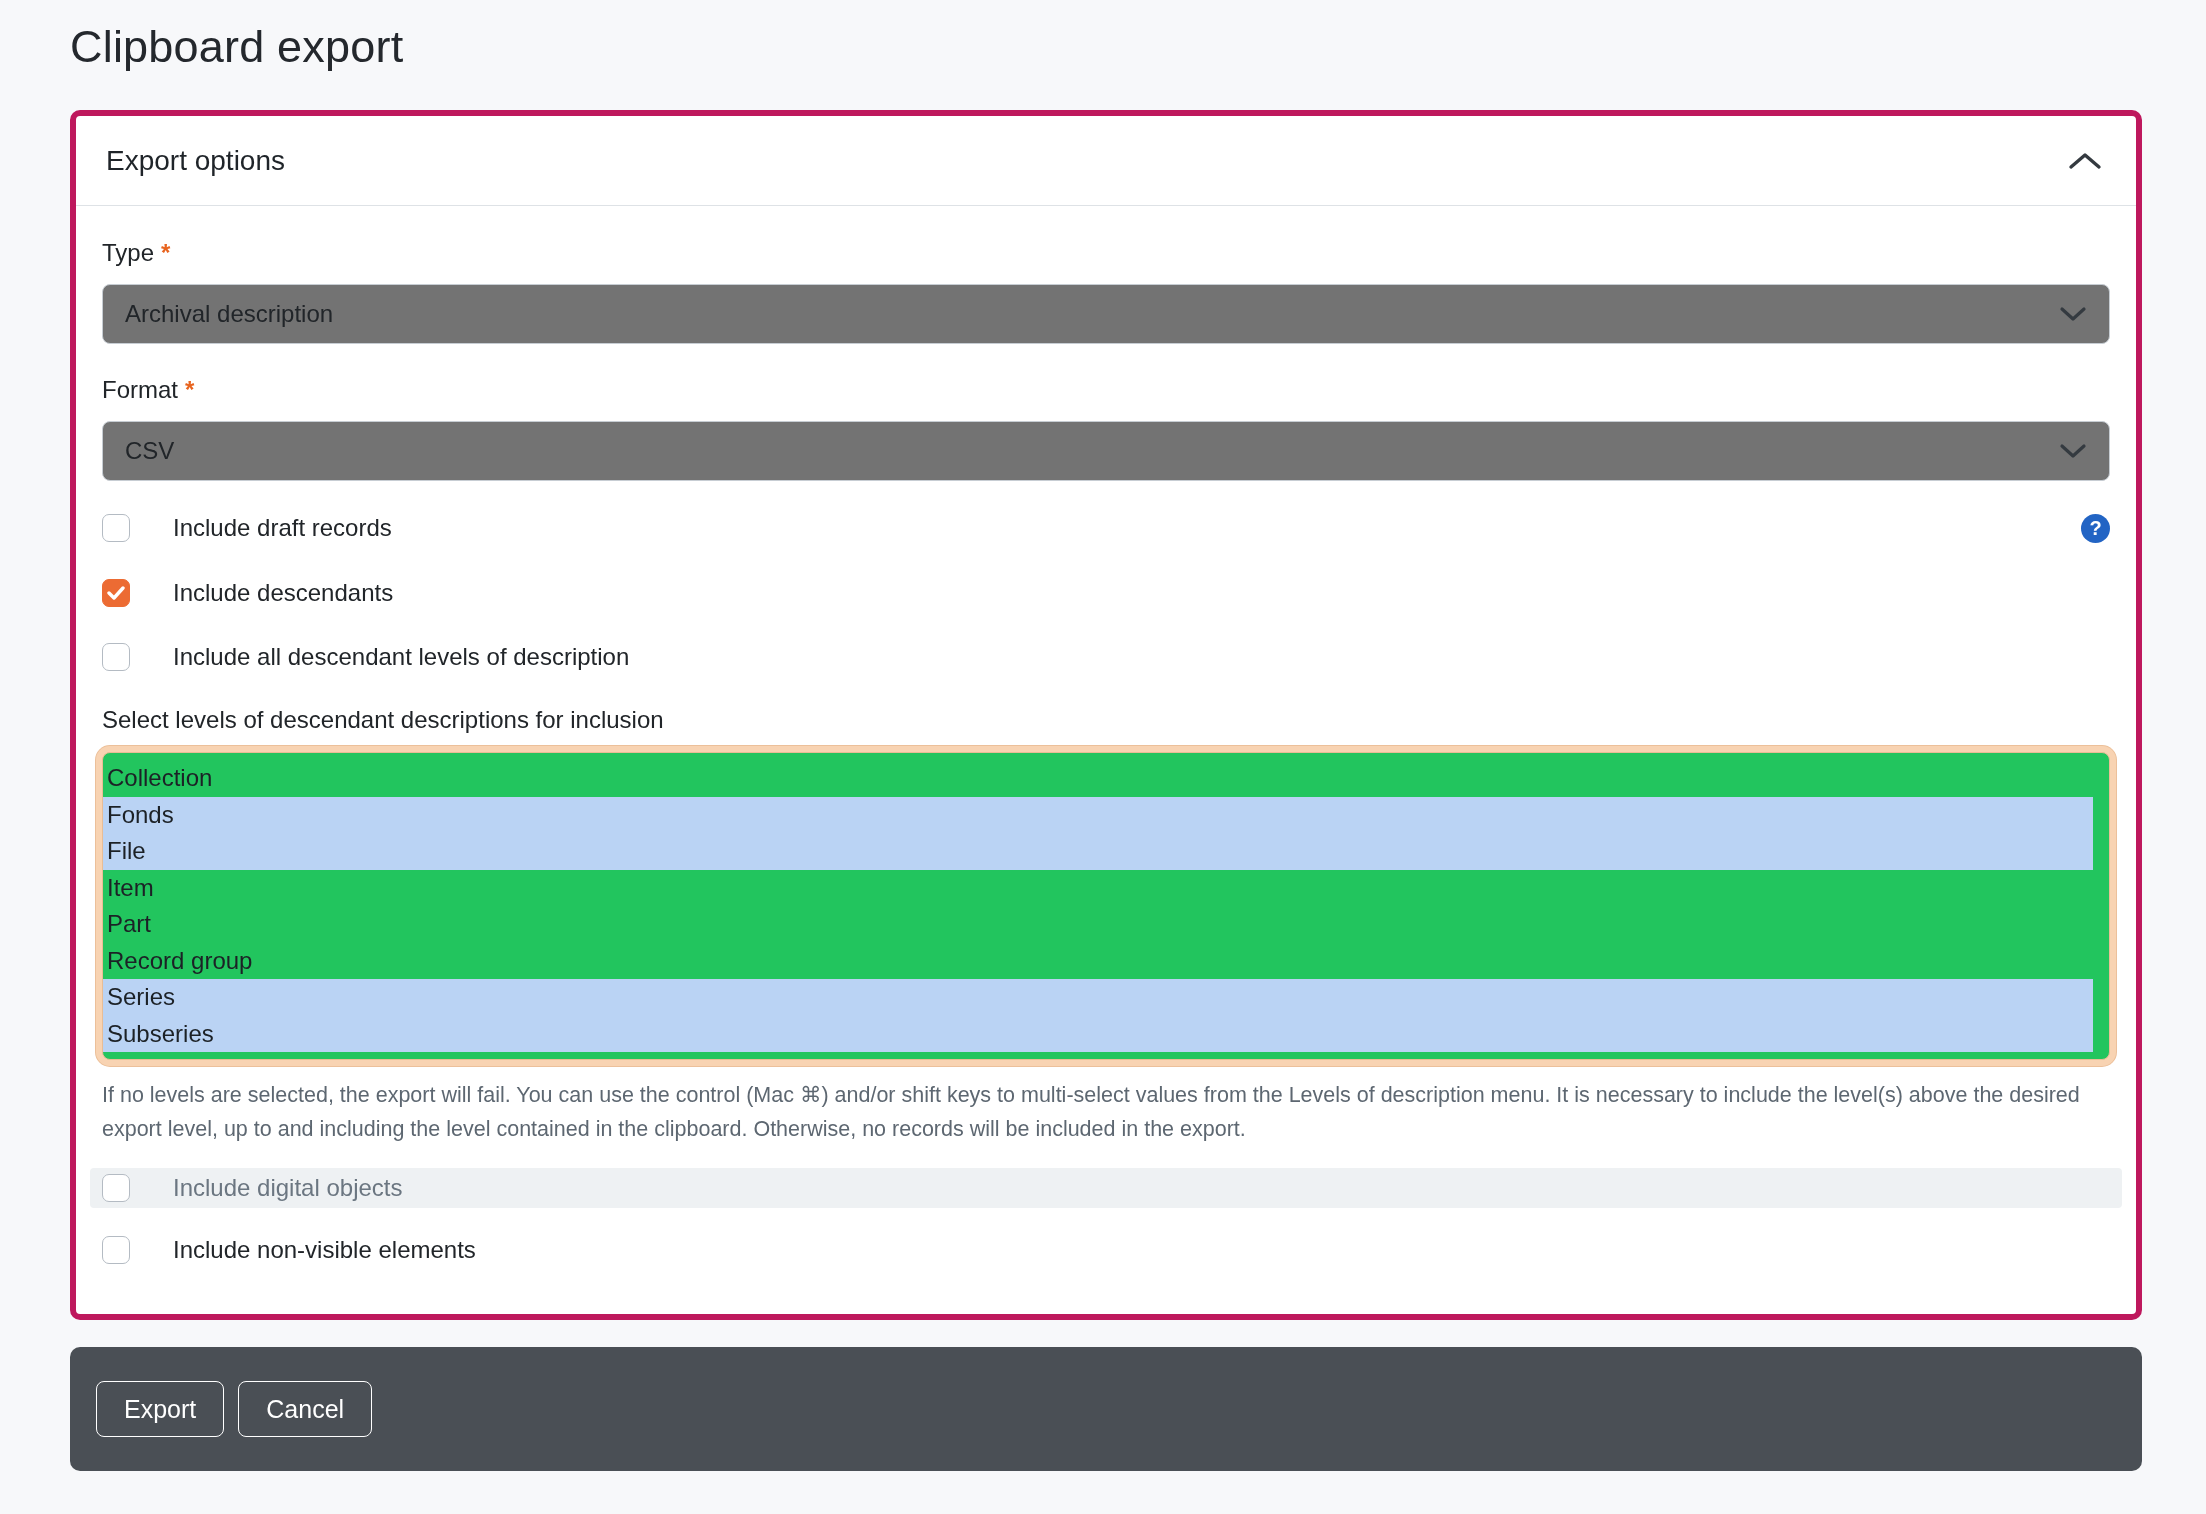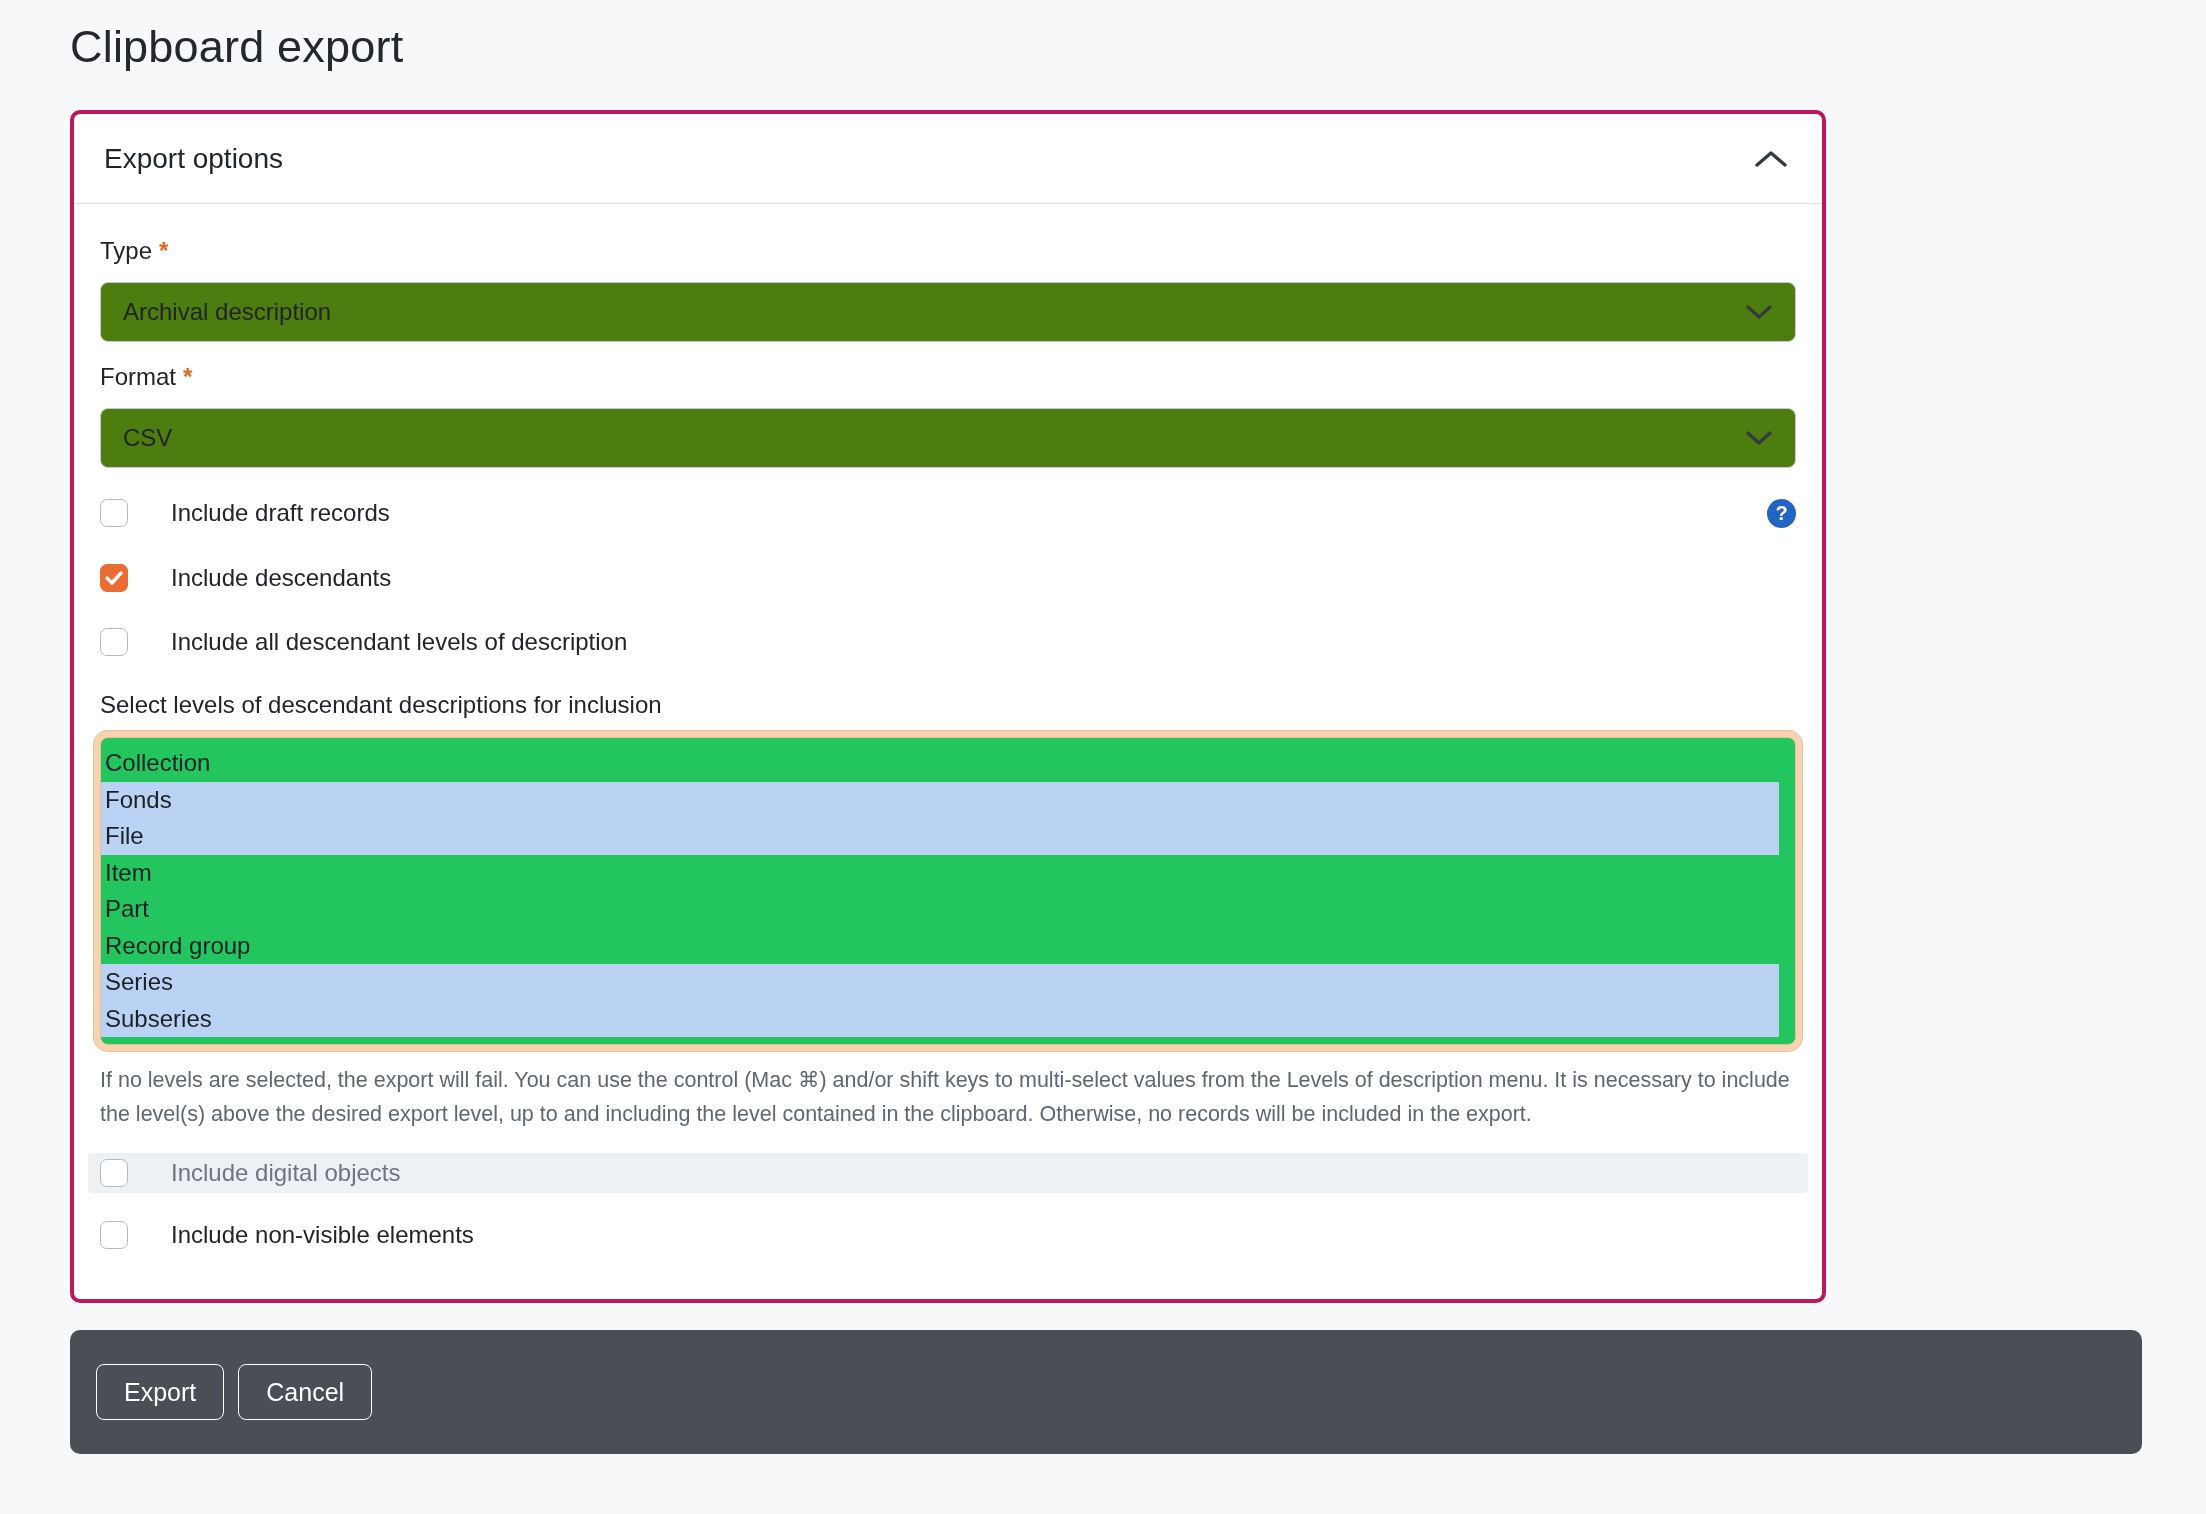--- a/index.html
+++ b/index.html
@@ -17,23 +17,23 @@
     margin: 20px 70px 0;
     font-size: 45px;
     line-height: 54px;
     font-weight: 400;
     color: #24282d;
     letter-spacing: 0.2px;
   }
 
   .panel {
     margin: 36px 70px 0;
-    width: 1756px;
+    width: 2072px;
     background: #ffffff;
-    border: 4px solid #be185d;
+    border: 6px solid #be185d;
     border-radius: 10px;
   }
   .panel-header {
     display: flex;
     align-items: center;
     justify-content: space-between;
     padding: 28px 30px;
     border-bottom: 1px solid #dee2e6;
   }
   .panel-header-title {
@@ -55,28 +55,28 @@
     line-height: 26px;
     margin-bottom: 18px;
     color: #212529;
   }
   .req { color: #e8641f; font-weight: 700; margin-left: 7px; }
 
   .select {
     height: 60px;
     border: 1px solid #c7cdd3;
     border-radius: 8px;
-    background: #4d7c0f;
+    background: #737373;
     display: flex;
     align-items: center;
     justify-content: space-between;
     padding: 0 22px;
     font-size: 24px;
     color: #212529;
-    margin-bottom: 22px;
+    margin-bottom: 33px;
     cursor: pointer;
   }
   .select:last-of-type { margin-bottom: 0; }
   .select-chevron { flex: none; margin-left: 20px; }
 
   .check-row {
     display: flex;
     font-size: 24px;
     margin-top: 31px;
     gap: 24px;

